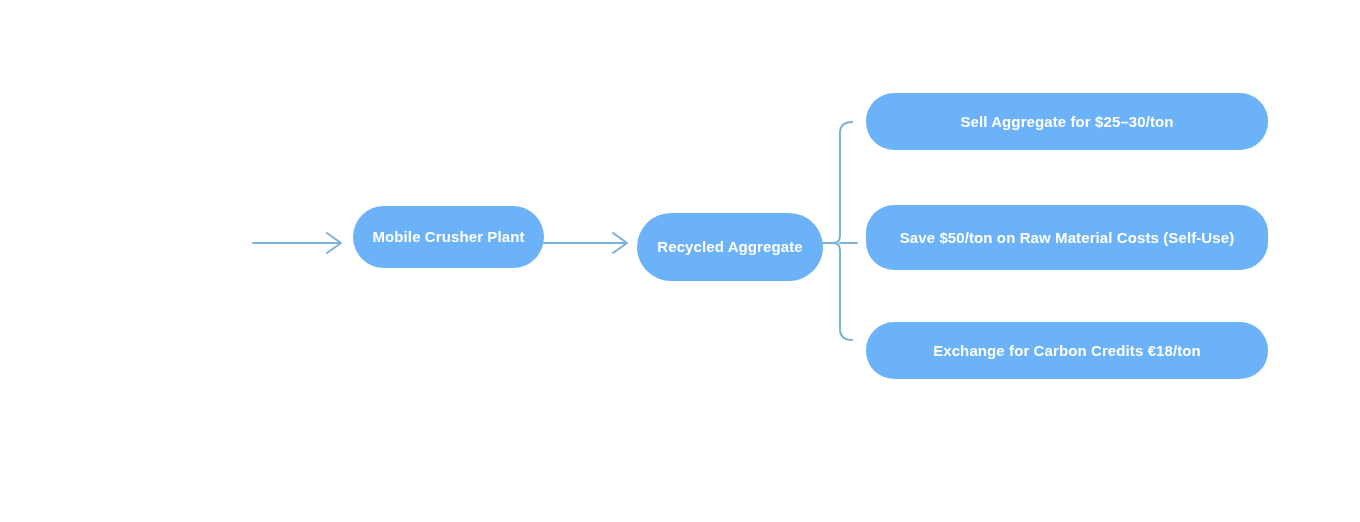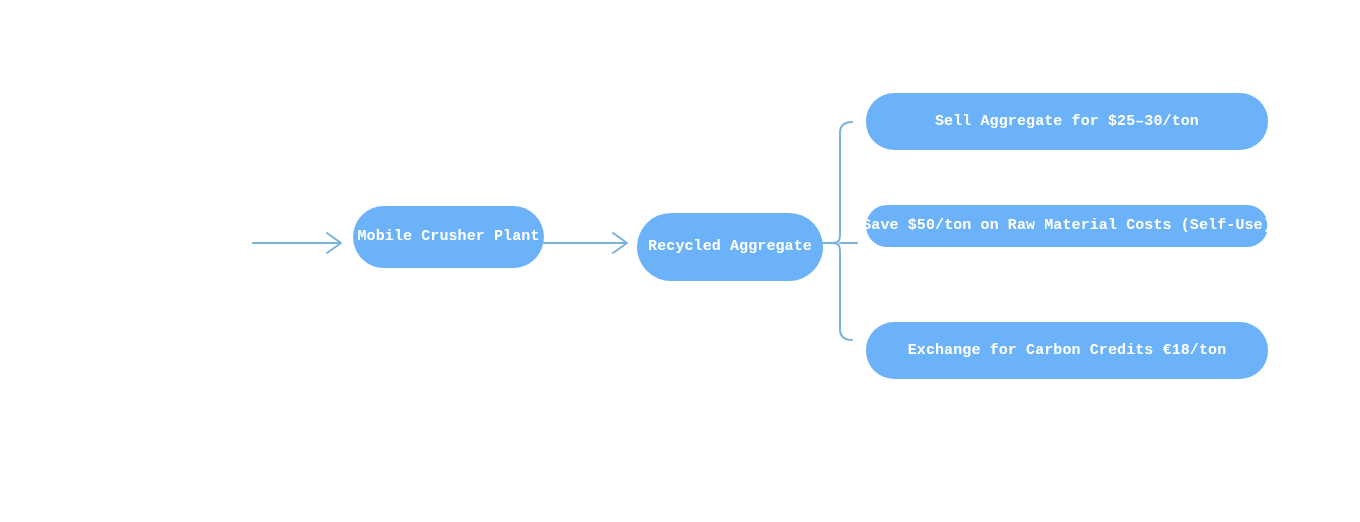--- a/index.html
+++ b/index.html
@@ -35,37 +35,36 @@
     color: #ffffff;
     display: flex;
     align-items: center;
     justify-content: center;
     text-align: center;
     font-weight: bold;
     letter-spacing: 0.1px;
     line-height: 1.15;
     white-space: nowrap;
     user-select: none;
-    font-family: Liberation Mono, monospace;
   }
   .node-stage {
     border-radius: 999px;
     font-size: 15px;
   }
   .node-branch {
     border-radius: 28px;
     font-size: 15px;
   }
   
   .stage-1 { left: 49px;  top: 213px; width: 204px; height: 60px; }
   .stage-2 { left: 353px; top: 206px; width: 191px; height: 62px; }
   .stage-3 { left: 637px; top: 213px; width: 186px; height: 68px; }
   
   .branch-1 { left: 866px; top: 93px;  width: 402px; height: 57px; }
-  .branch-2 { left: 866px; top: 205px; width: 402px; height: 42px; }
+  .branch-2 { left: 866px; top: 205px; width: 402px; height: 65px; }
   .branch-3 { left: 866px; top: 322px; width: 402px; height: 57px; text-align: center; }
 </style>
 </head>
 <body>
 
 <div id="flow-canvas">
 
   <svg class="edge-layer" viewBox="0 0 1360 522" width="1360" height="522" xmlns="http://www.w3.org/2000/svg">
 
     <g>

